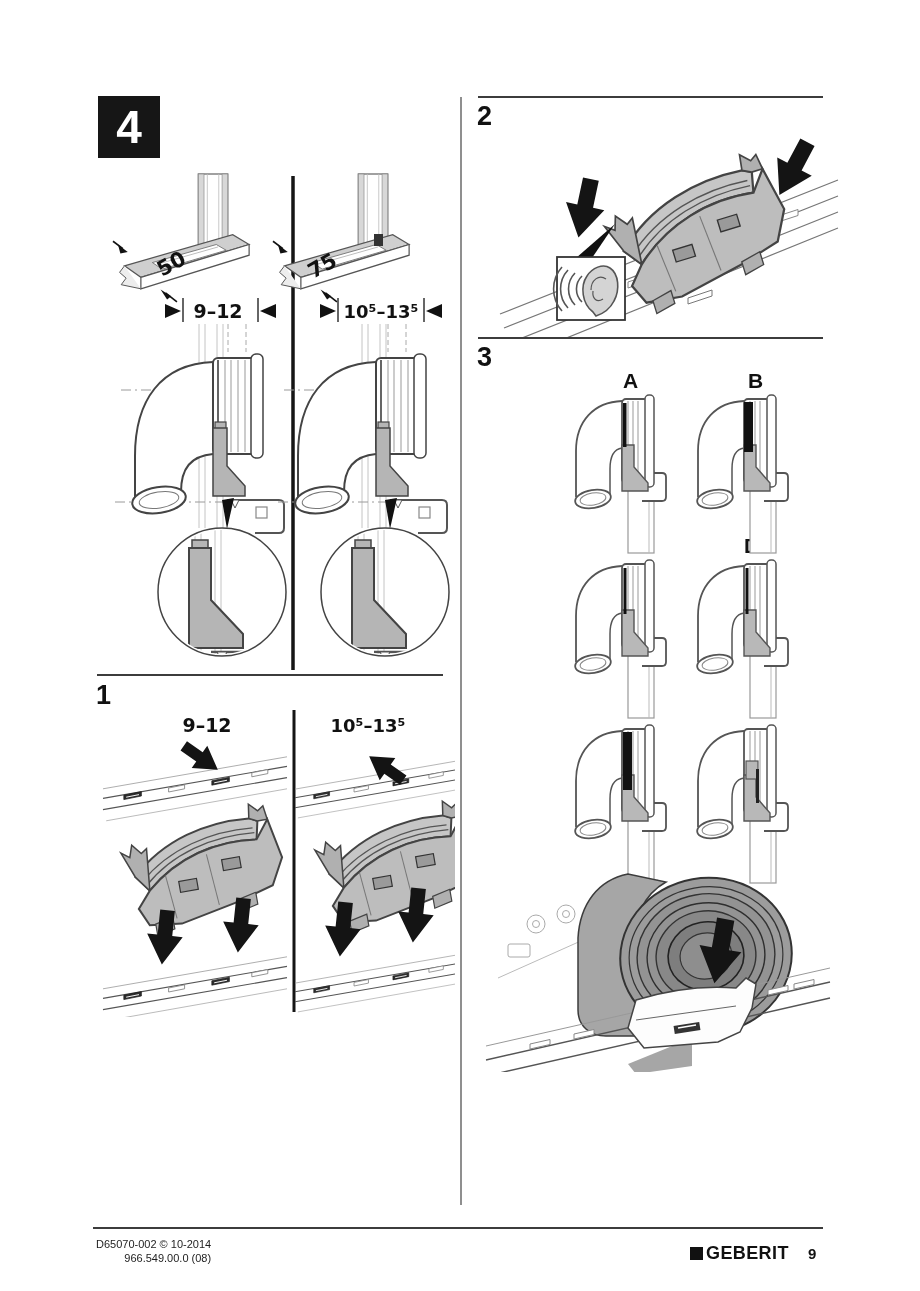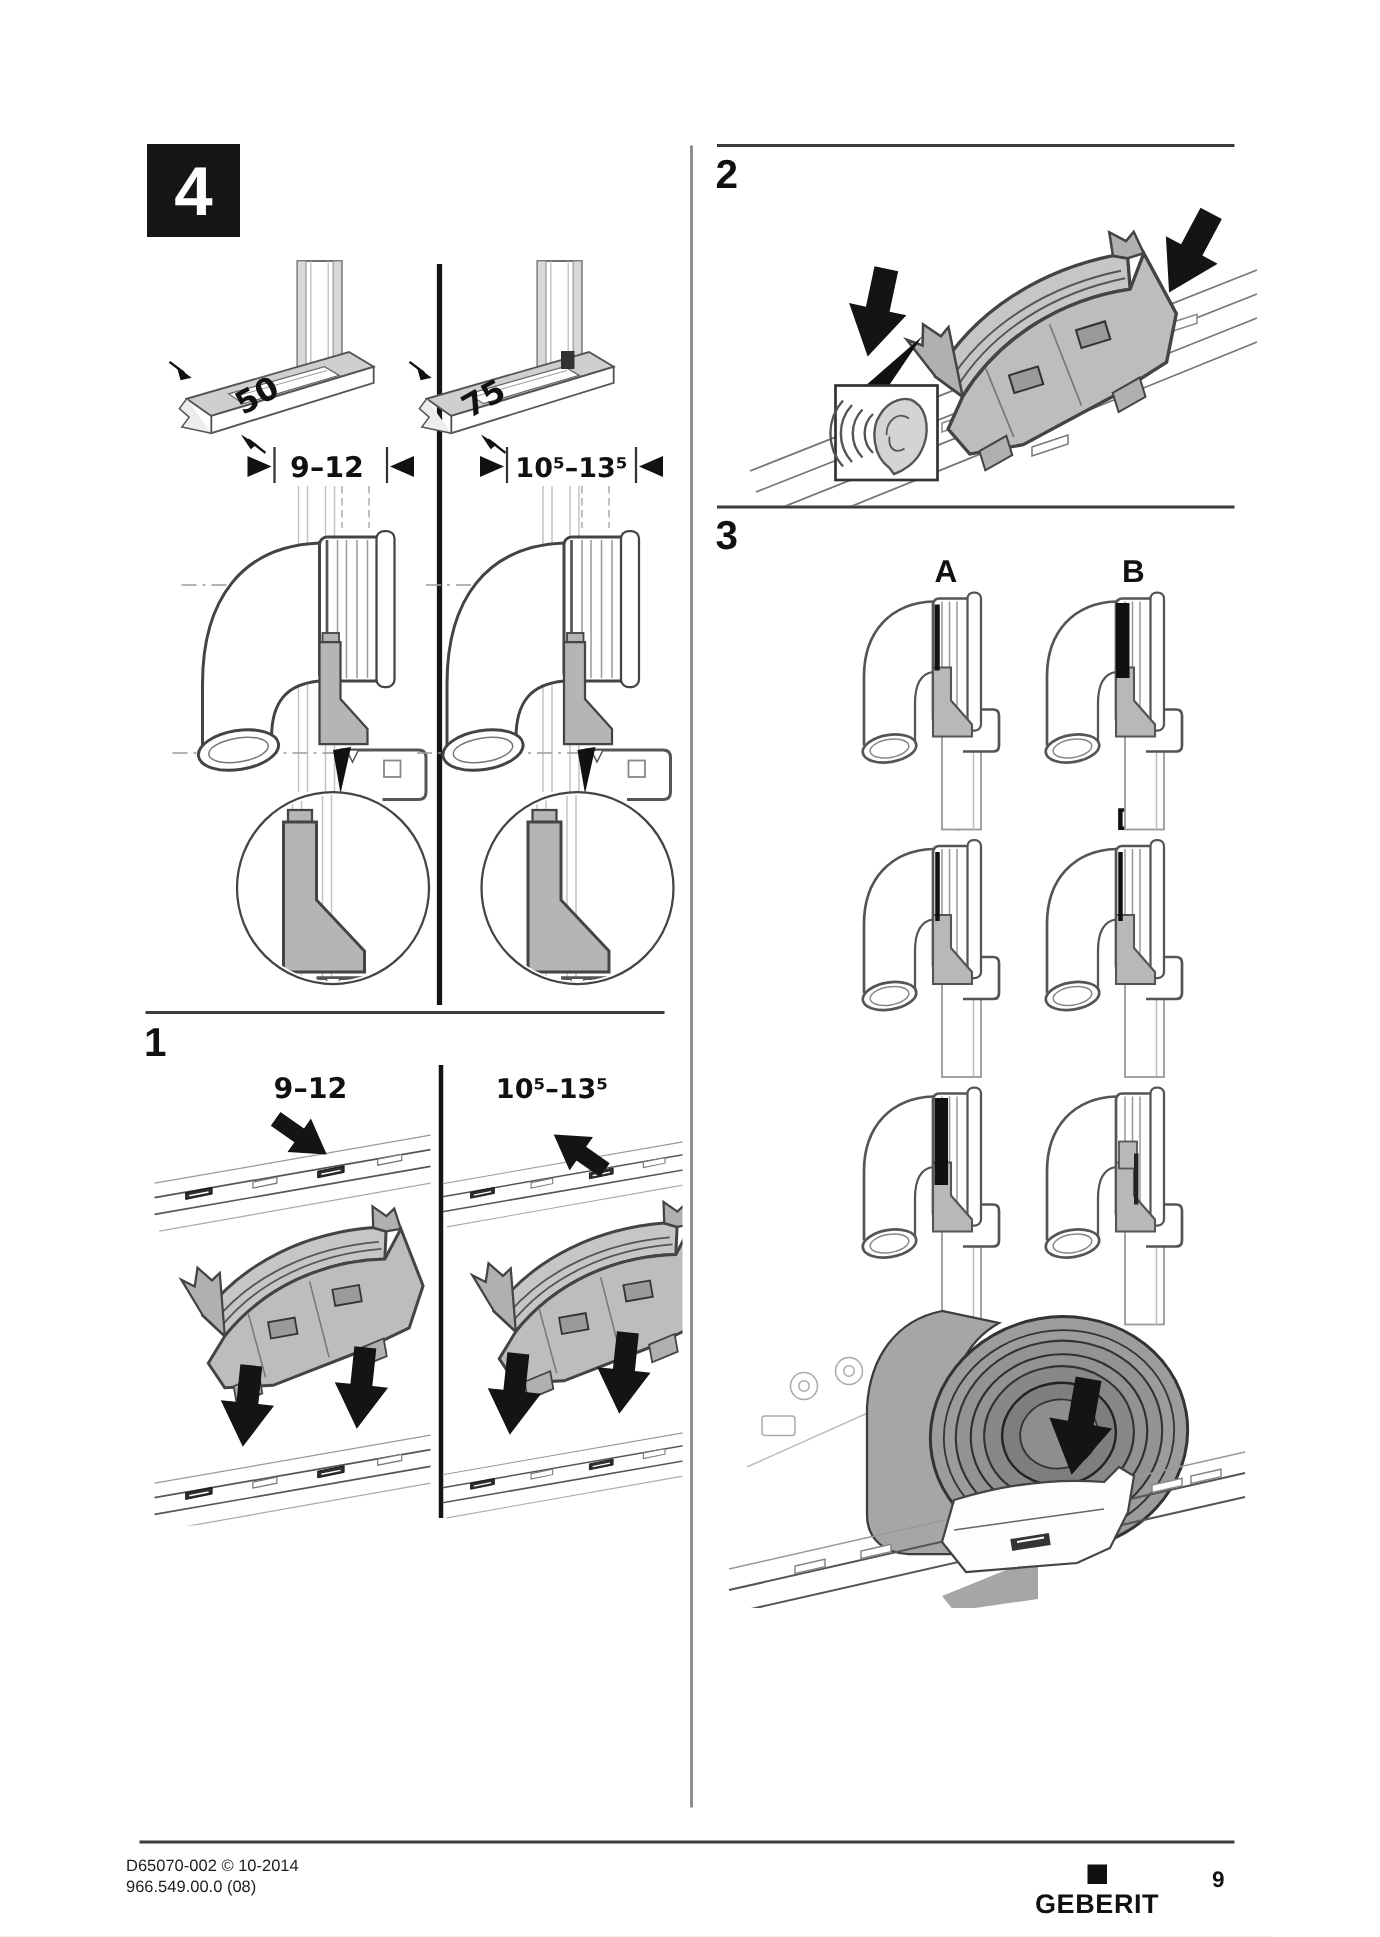--- a/index.html
+++ b/index.html
@@ -327,23 +327,23 @@
       <path d="M158,160 L258,146" stroke="#666" stroke-width="1" fill="none"></path>
       <rect x="196" y="164" width="26" height="8" transform="rotate(-9 209 168)" fill="#333"></rect>
       <path d="M200,168 l18,-3" stroke="#fff" stroke-width="1.4" fill="none"></path>
     </g>
     <g>
       <use href="#g-arrow" transform="translate(222,58) rotate(10 17 26) scale(1.25)"></use>
     </g>
   </svg>
 
   <div class="abs rule" style="left:93px;top:1227px;width:730px;height:2px;"></div>
-  <div class="abs footsmall" style="left:84px;top:1238px;">
+  <div class="abs footsmall" style="left:96px;top:1238px;text-align:right;">
     <div>D65070-002 © 10-2014</div>
     <div>966.549.00.0 (08)</div>
   </div>
-  <div class="abs brand" style="left:690px;top:1243px;flex-direction:column;">
+  <div class="abs brand" style="left:690px;top:1243px;">
     <span class="sq"></span>
     <span class="bt">GEBERIT</span>
   </div>
   <div class="abs pagenum" style="left:808px;top:1245px;">9</div>
 
 </div>
 
 </body></html>

